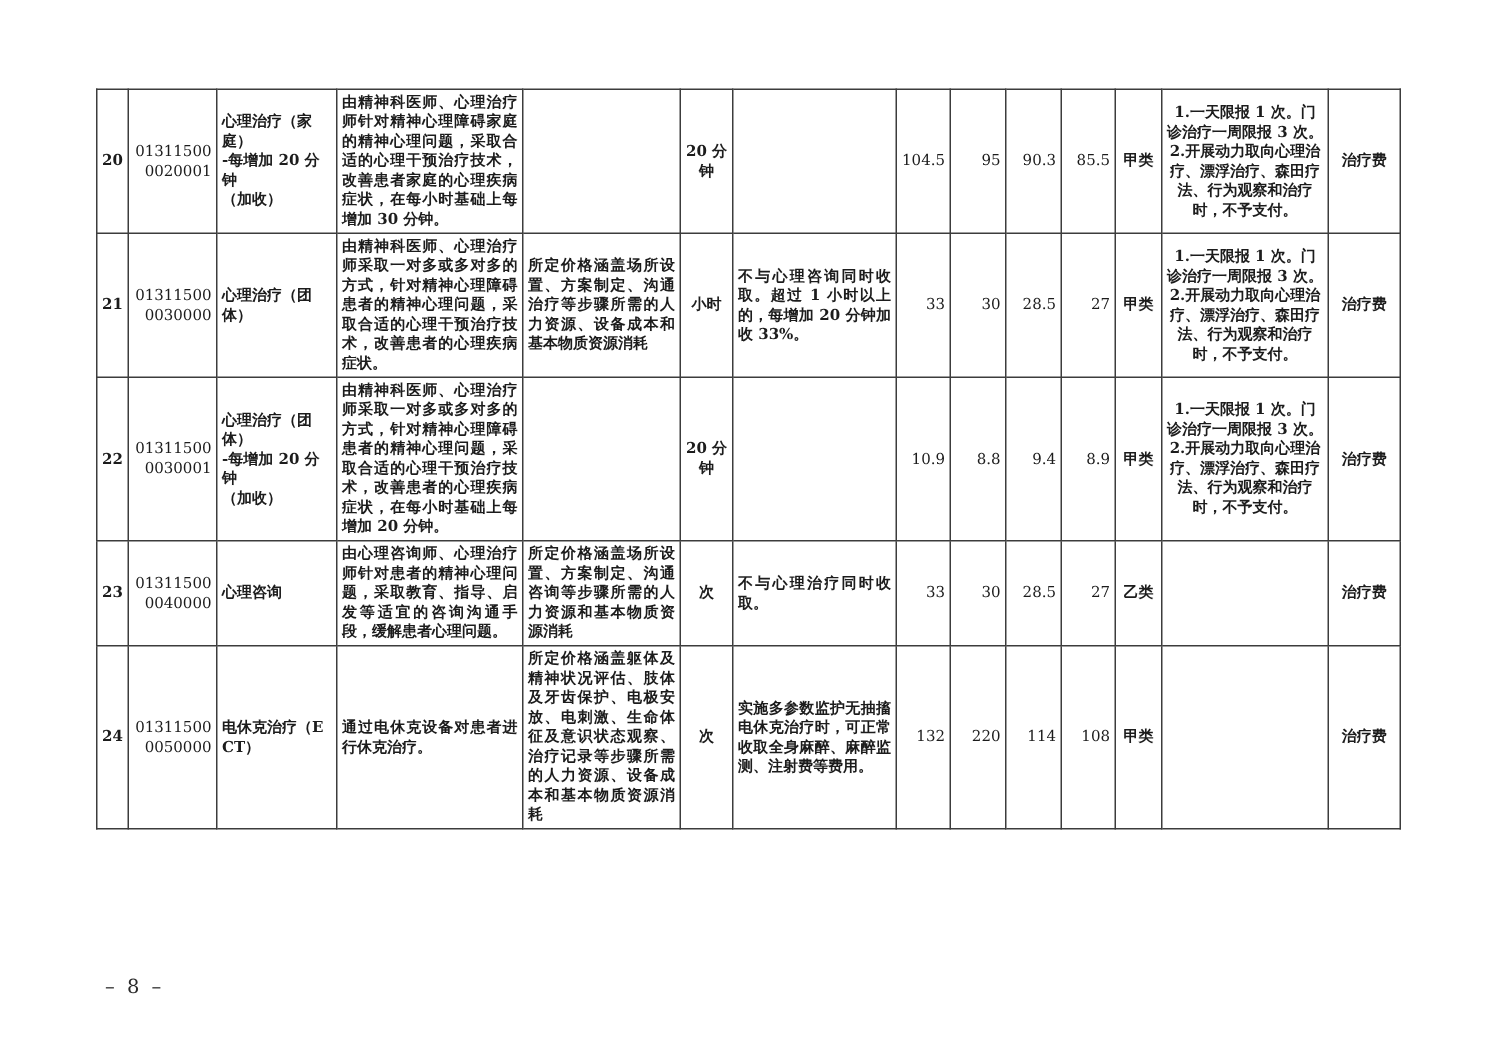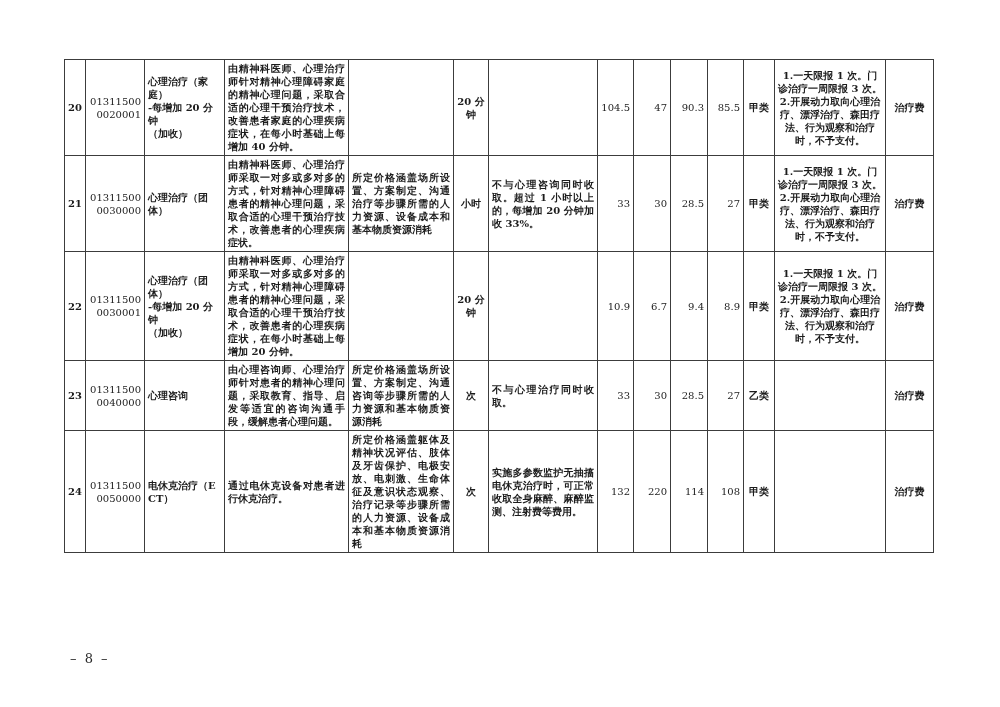--- a/index.html
+++ b/index.html
@@ -78,26 +78,26 @@
       <col style="width:111px">
         <col style="width:48px">
     </colgroup>
     <tbody>
       <tr style="height:85px">
         <td class="c-num">20</td>
         <td class="c-code">013115000020001</td>
         <td class="c-name">心理治疗（家庭）
 -每增加 20 分钟
 （加收）</td>
-        <td class="c-desc">由精神科医师、心理治疗师针对精神心理障碍家庭的精神心理问题，采取合适的心理干预治疗技术，改善患者家庭的心理疾病症状，在每小时基础上每增加 40 分钟。</td>
+        <td class="c-desc">由精神科医师、心理治疗师针对精神心理障碍家庭的精神心理问题，采取合适的心理干预治疗技术，改善患者家庭的心理疾病症状，在每小时基础上每增加 30 分钟。</td>
         <td class="c-comp"></td>
         <td class="c-unit">20 分钟</td>
         <td class="c-excl"></td>
         <td class="c-price">104.5</td>
-        <td class="c-price">47</td>
+        <td class="c-price">95</td>
         <td class="c-price">90.3</td>
         <td class="c-price">85.5</td>
         <td class="c-cat">甲类</td>
         <td class="c-notes">1.一天限报 1 次。门诊治疗一周限报 3 次。
 2.开展动力取向心理治疗、漂浮治疗、森田疗法、行为观察和治疗时，不予支付。</td>
         <td class="c-fee">治疗费</td>
       </tr>
       <tr style="height:79px">
         <td class="c-num">21</td>
         <td class="c-code">013115000030000</td>
@@ -119,21 +119,21 @@
         <td class="c-num">22</td>
         <td class="c-code">013115000030001</td>
         <td class="c-name">心理治疗（团体）
 -每增加 20 分钟
 （加收）</td>
         <td class="c-desc">由精神科医师、心理治疗师采取一对多或多对多的方式，针对精神心理障碍患者的精神心理问题，采取合适的心理干预治疗技术，改善患者的心理疾病症状，在每小时基础上每增加 20 分钟。</td>
         <td class="c-comp"></td>
         <td class="c-unit">20 分钟</td>
         <td class="c-excl"></td>
         <td class="c-price">10.9</td>
-        <td class="c-price">6.7</td>
+        <td class="c-price">8.8</td>
         <td class="c-price">9.4</td>
         <td class="c-price">8.9</td>
         <td class="c-cat">甲类</td>
         <td class="c-notes">1.一天限报 1 次。门诊治疗一周限报 3 次。
 2.开展动力取向心理治疗、漂浮治疗、森田疗法、行为观察和治疗时，不予支付。</td>
         <td class="c-fee">治疗费</td>
       </tr>
       <tr style="height:62px">
         <td class="c-num">23</td>
         <td class="c-code">013115000040000</td>

